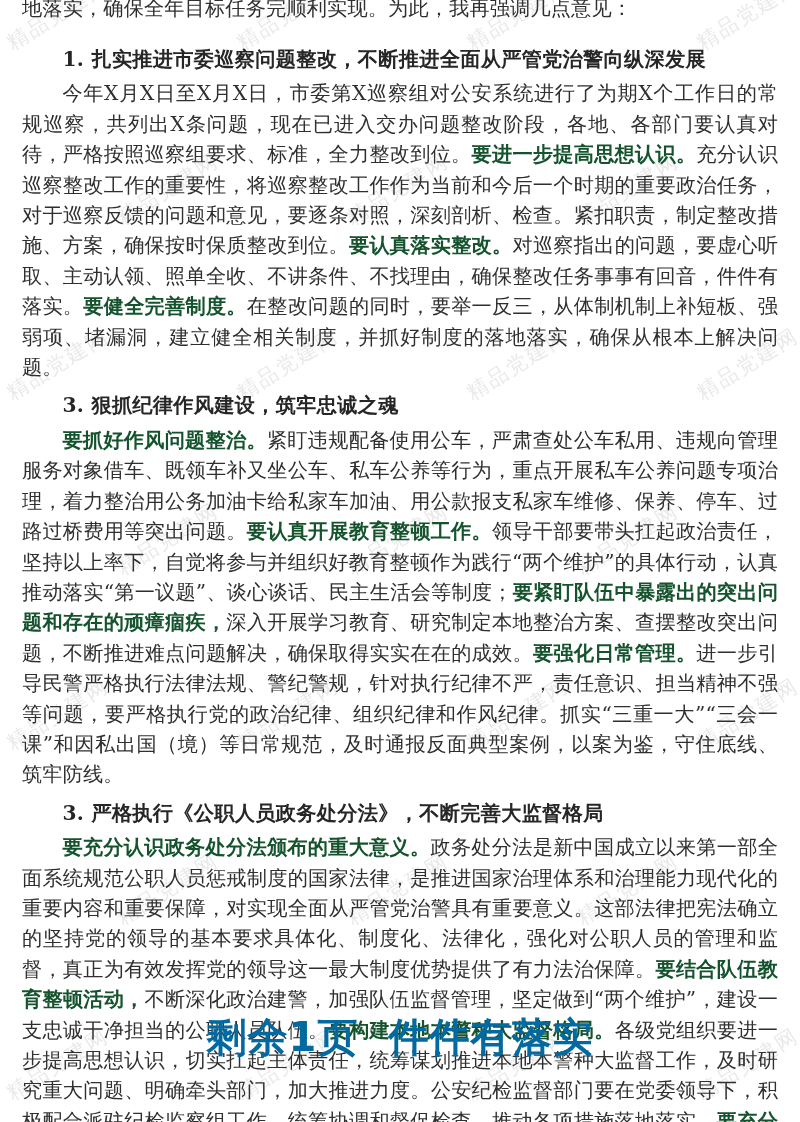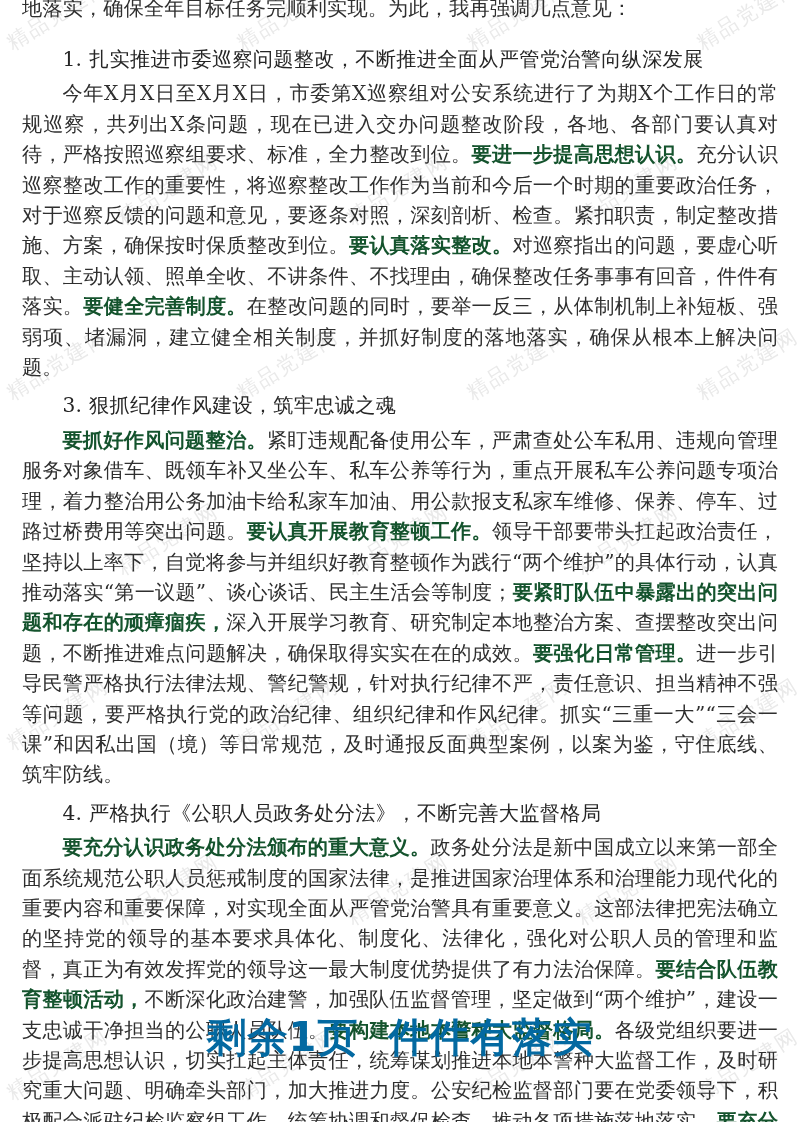--- a/index.html
+++ b/index.html
@@ -69,21 +69,21 @@
     text-justify: inter-ideograph;
     text-indent: 2em;
     margin: 0;
     letter-spacing: 0.15px;
   }
   .para.cont { text-indent: 0; }
 
   .heading {
     font-size: 20.2px;
     line-height: 30.4px;
-    font-weight: normal;
+    font-weight: bold;
     color: #262626;
     text-indent: 2em;
     margin: 0;
     padding-top: 8px;
     padding-bottom: 4px;
     letter-spacing: 0.3px;
   }
 
   .em { font-weight: bold; color: #14532d; }
 
@@ -151,21 +151,21 @@
     <div class="spacer-sm"></div>
 
     <h2 class="heading">1. 扎实推进市委巡察问题整改，不断推进全面从严管党治警向纵深发展</h2>
 
     <p class="para"><span class="em"></span><span>今年X月X日至X月X日，市委第X巡察组对公安系统进行了为期X个工作日的常规巡察，共列出X条问题，现在已进入交办问题整改阶段，各地、各部门要认真对待，严格按照巡察组要求、标准，全力整改到位。</span><span class="em">要进一步提高思想认识。</span><span>充分认识巡察整改工作的重要性，将巡察整改工作作为当前和今后一个时期的重要政治任务，对于巡察反馈的问题和意见，要逐条对照，深刻剖析、检查。紧扣职责，制定整改措施、方案，确保按时保质整改到位。</span><span class="em">要认真落实整改。</span><span>对巡察指出的问题，要虚心听取、主动认领、照单全收、不讲条件、不找理由，确保整改任务事事有回音，件件有落实。</span><span class="em">要健全完善制度。</span><span>在整改问题的同时，要举一反三，从体制机制上补短板、强弱项、堵漏洞，建立健全相关制度，并抓好制度的落地落实，确保从根本上解决问题。</span></p>
 
     <h2 class="heading">3. 狠抓纪律作风建设，筑牢忠诚之魂</h2>
 
     <p class="para"><span class="em">要抓好作风问题整治。</span><span>紧盯违规配备使用公车，严肃查处公车私用、违规向管理服务对象借车、既领车补又坐公车、私车公养等行为，重点开展私车公养问题专项治理，着力整治用公务加油卡给私家车加油、用公款报支私家车维修、保养、停车、过路过桥费用等突出问题。</span><span class="em">要认真开展教育整顿工作。</span><span>领导干部要带头扛起政治责任，坚持以上率下，自觉将参与并组织好教育整顿作为践行“两个维护”的具体行动，认真推动落实“第一议题”、谈心谈话、民主生活会等制度；</span><span class="em">要紧盯队伍中暴露出的突出问题和存在的顽瘴痼疾，</span><span>深入开展学习教育、研究制定本地整治方案、查摆整改突出问题，不断推进难点问题解决，确保取得实实在在的成效。</span><span class="em">要强化日常管理。</span><span>进一步引导民警严格执行法律法规、警纪警规，针对执行纪律不严，责任意识、担当精神不强等问题，要严格执行党的政治纪律、组织纪律和作风纪律。抓实“三重一大”“三会一课”和因私出国（境）等日常规范，及时通报反面典型案例，以案为鉴，守住底线、筑牢防线。</span></p>
 
-    <h2 class="heading">4. 严格执行《公职人员政务处分法》，不断完善大监督格局</h2>
+    <h2 class="heading">3. 严格执行《公职人员政务处分法》，不断完善大监督格局</h2>
 
     <p class="para"><span class="em">要充分认识政务处分法颁布的重大意义。</span><span>政务处分法是新中国成立以来第一部全面系统规范公职人员惩戒制度的国家法律，是推进国家治理体系和治理能力现代化的重要内容和重要保障，对实现全面从严管党治警具有重要意义。这部法律把宪法确立的坚持党的领导的基本要求具体化、制度化、法律化，强化对公职人员的管理和监督，真正为有效发挥党的领导这一最大制度优势提供了有力法治保障。</span><span class="em">要结合队伍教育整顿活动，</span><span>不断深化政治建警，加强队伍监督管理，坚定做到“两个维护”，建设一支忠诚干净担当的公职人员队伍。</span><span class="em">要构建本地本警种大监督格局。</span><span>各级党组织要进一步提高思想认识，切实扛起主体责任，统筹谋划推进本地本警种大监督工作，及时研究重大问题、明确牵头部门，加大推进力度。公安纪检监督部门要在党委领导下，积极配合派驻纪检监察组工作，统筹协调和督促检查，推动各项措施落地落实。</span><span class="em">要充分发挥大监督效果。</span></p>
 
   </div>
 
   <div class="footer-note">
     <span class="txt">剩余1页</span><span class="gap"></span><span class="txt">件件有落实</span>
   </div>
 
 </div>

